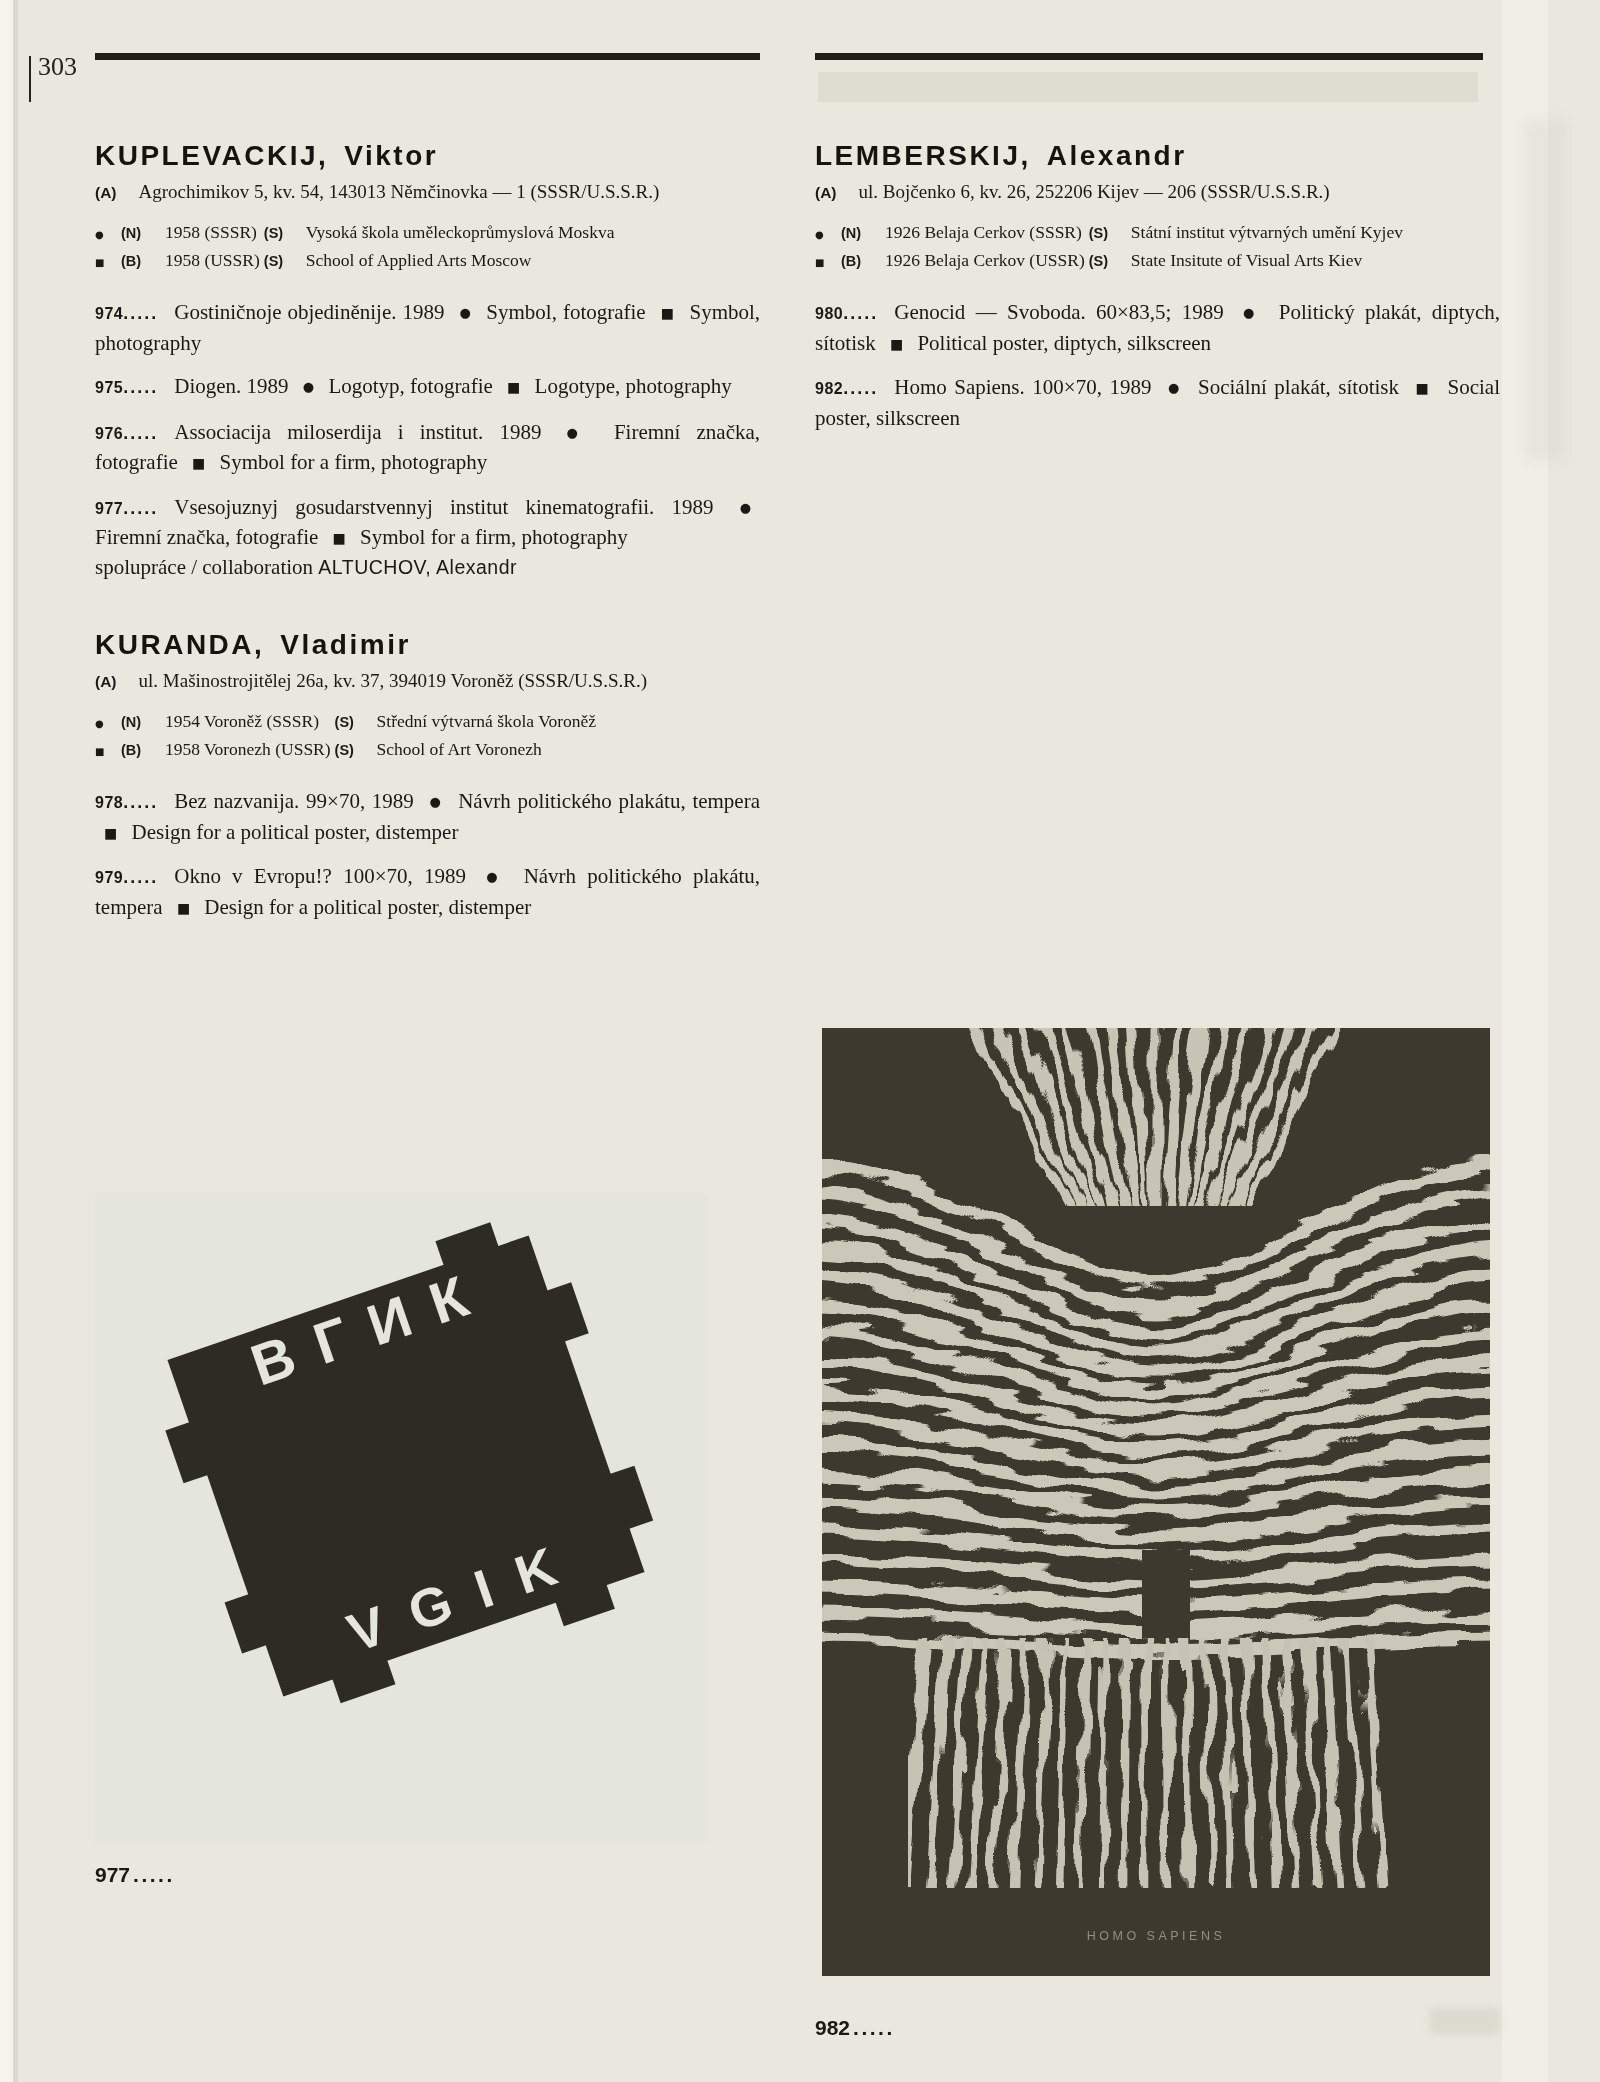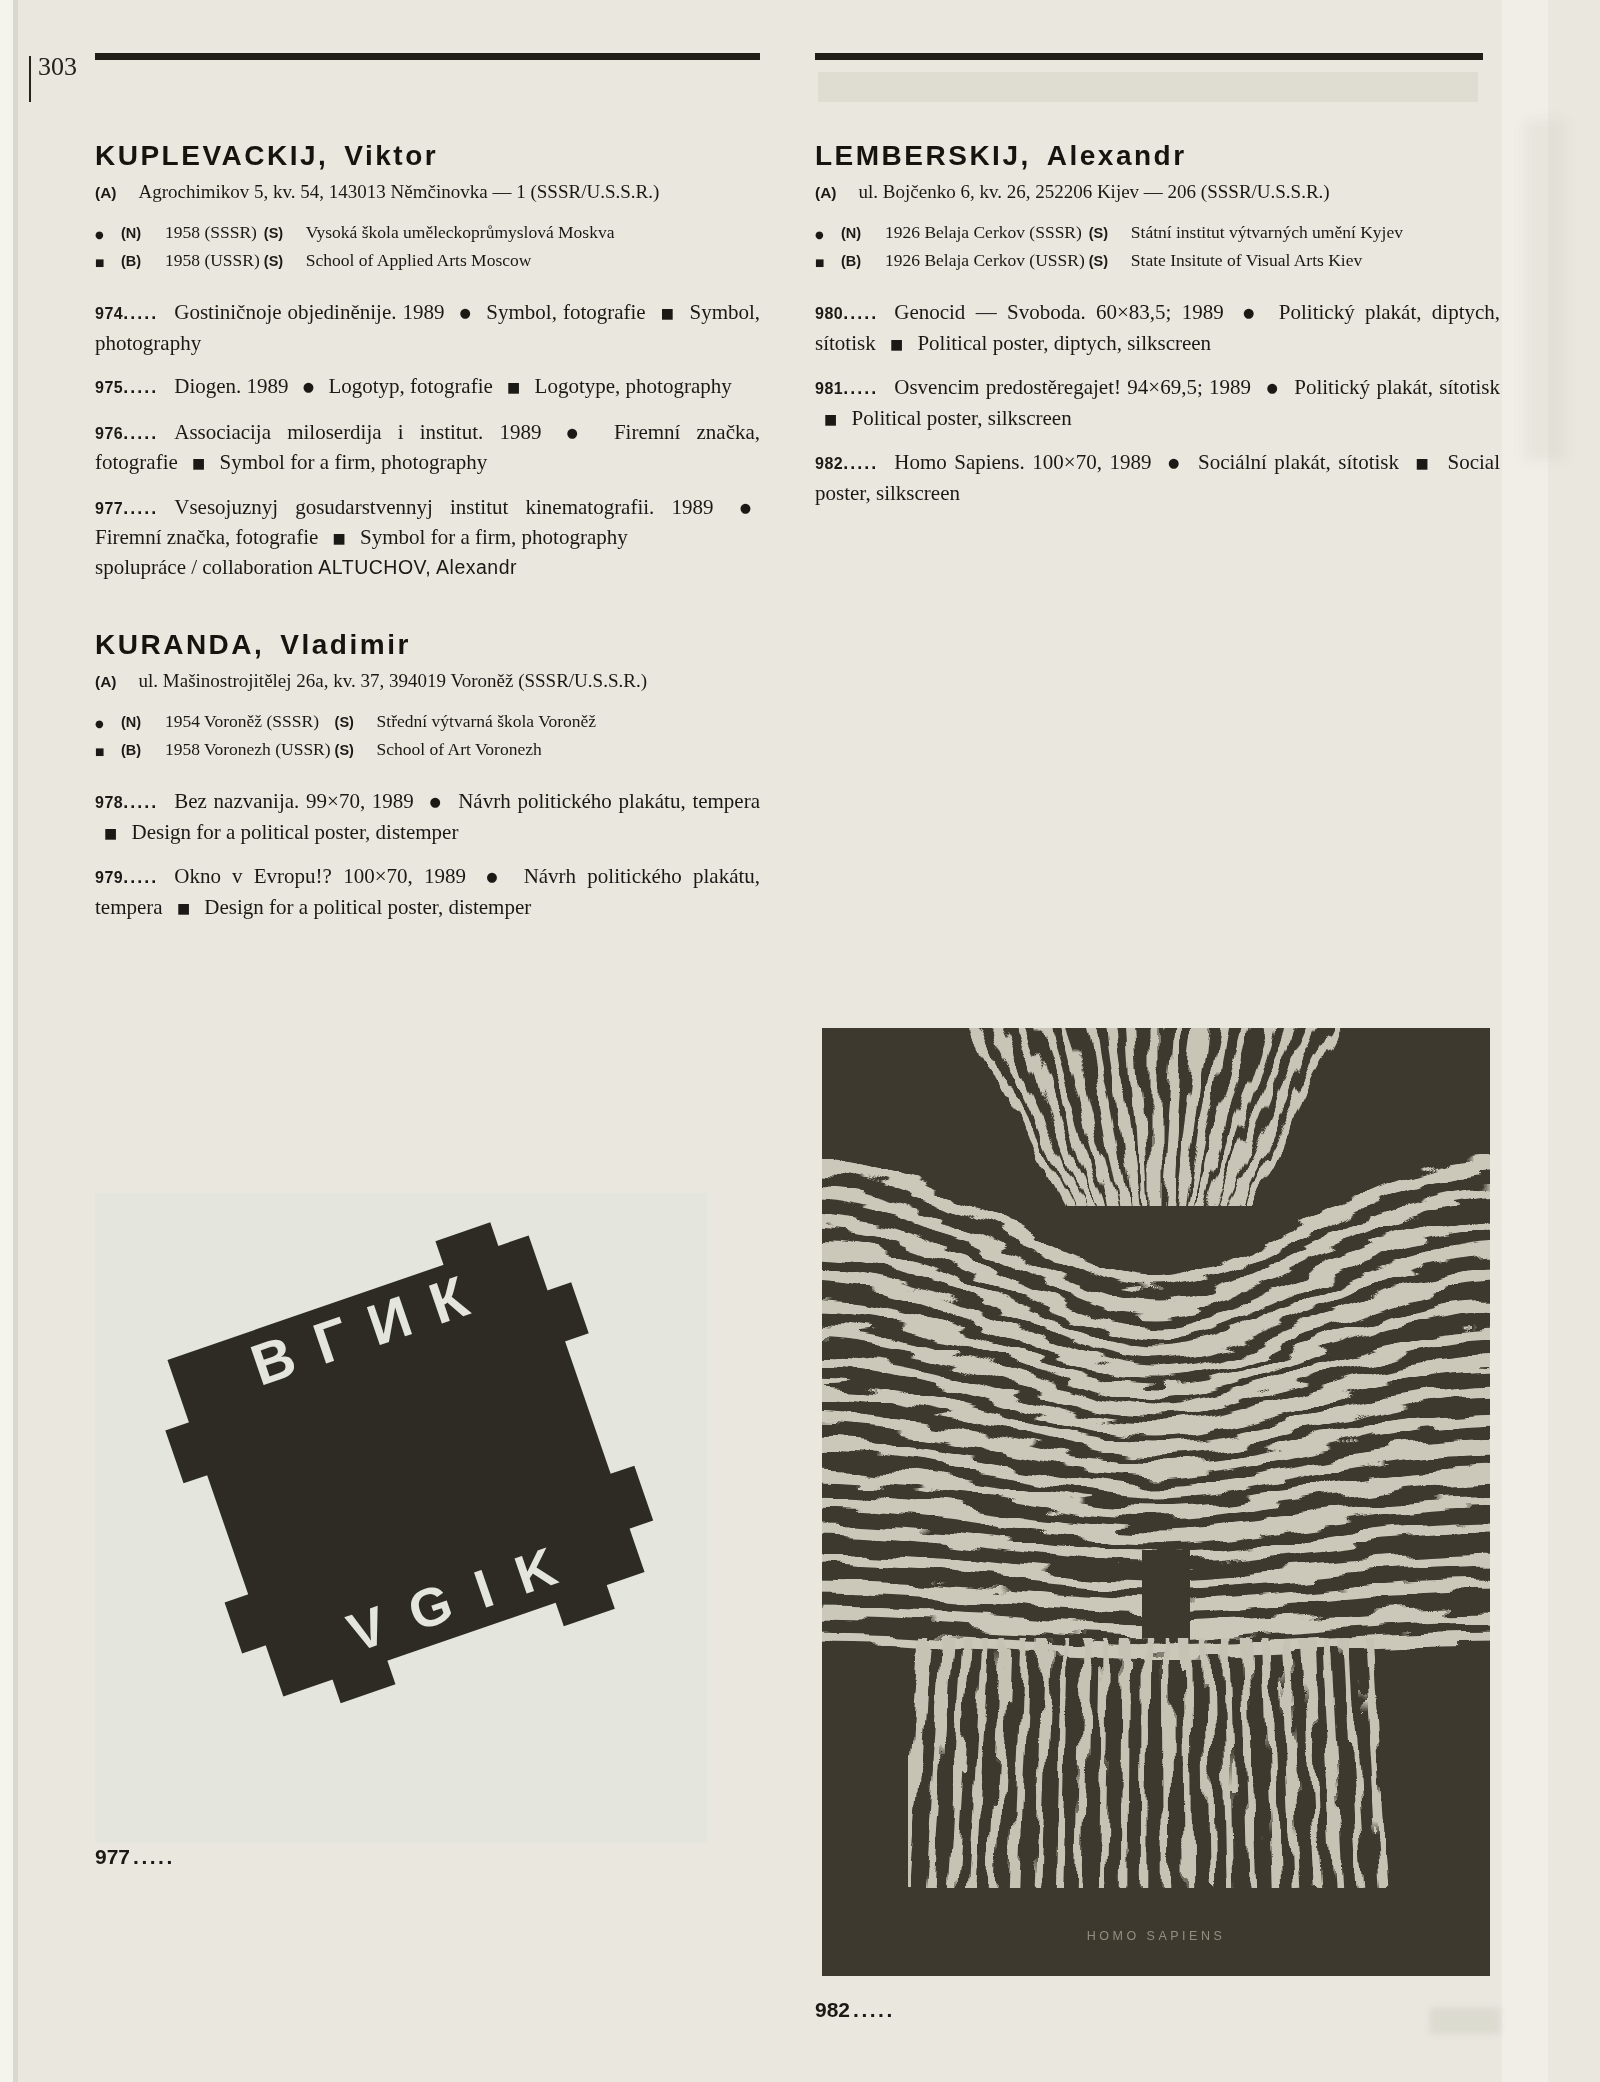--- a/index.html
+++ b/index.html
@@ -67,21 +67,21 @@
   .tab.t-b1    {left:52px;bottom:-25px;width:58px;height:26px;}
   .tab.t-b2    {left:288px;bottom:-25px;width:54px;height:26px;}
   .vgik .word{
     position:absolute;left:0;right:0;text-align:center;
     font-family:"Liberation Sans",sans-serif;font-weight:700;color:#e4e6dd;line-height:1;
   }
   .word.top{top:6px;font-size:58px;letter-spacing:24px;text-indent:24px;}
   .word.bottom{bottom:10px;font-size:54px;letter-spacing:28px;text-indent:28px;}
 
   
-  .fig-label{position:absolute;font-family:"Liberation Sans",sans-serif;font-weight:700;font-size:21px;color:#1b1915;}
+  .fig-label{position:absolute;font-family:"Liberation Sans",sans-serif;font-weight:700;font-size:21px;color:#1b1915;margin-top:18px;}
   .fig-label .dots{letter-spacing:2.5px;margin-left:3px;}
   #label-977{left:95px;top:1845px;}
   #label-982{left:815px;top:1998px;}
 
   
   #fig-poster{position:absolute;left:822px;top:1028px;width:668px;height:948px;}
   #fig-poster svg{display:block;width:100%;height:100%;}
 </style>
 </head>
 <body>
@@ -160,21 +160,20 @@
       <span class="v">Státní institut výtvarných umění Kyjev</span>
       <span class="bullet">■</span>
       <span class="k">(B)</span>
       <span class="v">1926 Belaja Cerkov (USSR)</span>
       <span class="k">(S)</span>
       <span class="v">State Insitute of Visual Arts Kiev</span>
     </div>
 
     <p class="entry"><span class="num">980</span><span class="dots">.....</span><span>Genocid — Svoboda.</span> <span>60×83,5; 1989</span> <span class="mark dot">●</span> <span>Politický plakát, diptych, sítotisk</span> <span class="mark sq">■</span> <span>Political poster, diptych, silkscreen</span></p>
 
-    <p class="entry"><span class="num">981</span><span class="dots">.....</span><span>Osvencim predostěregajet!</span> <span>94×69,5; 1989</span> <span class="mark dot">●</span> <span>Politický plakát, sítotisk</span> <span class="mark sq">■</span> <span>Political poster, silkscreen</span></p>
 
     <p class="entry"><span class="num">982</span><span class="dots">.....</span><span>Homo Sapiens.</span> <span>100×70, 1989</span> <span class="mark dot">●</span> <span>Sociální plakát, sítotisk</span> <span class="mark sq">■</span> <span>Social poster, silkscreen</span></p>
   </div>
 </div>
 
 <div id="fig-logo">
   <div class="vgik">
     <div class="tab t-top"></div>
     <div class="tab t-l1"></div>
     <div class="tab t-l2"></div>

